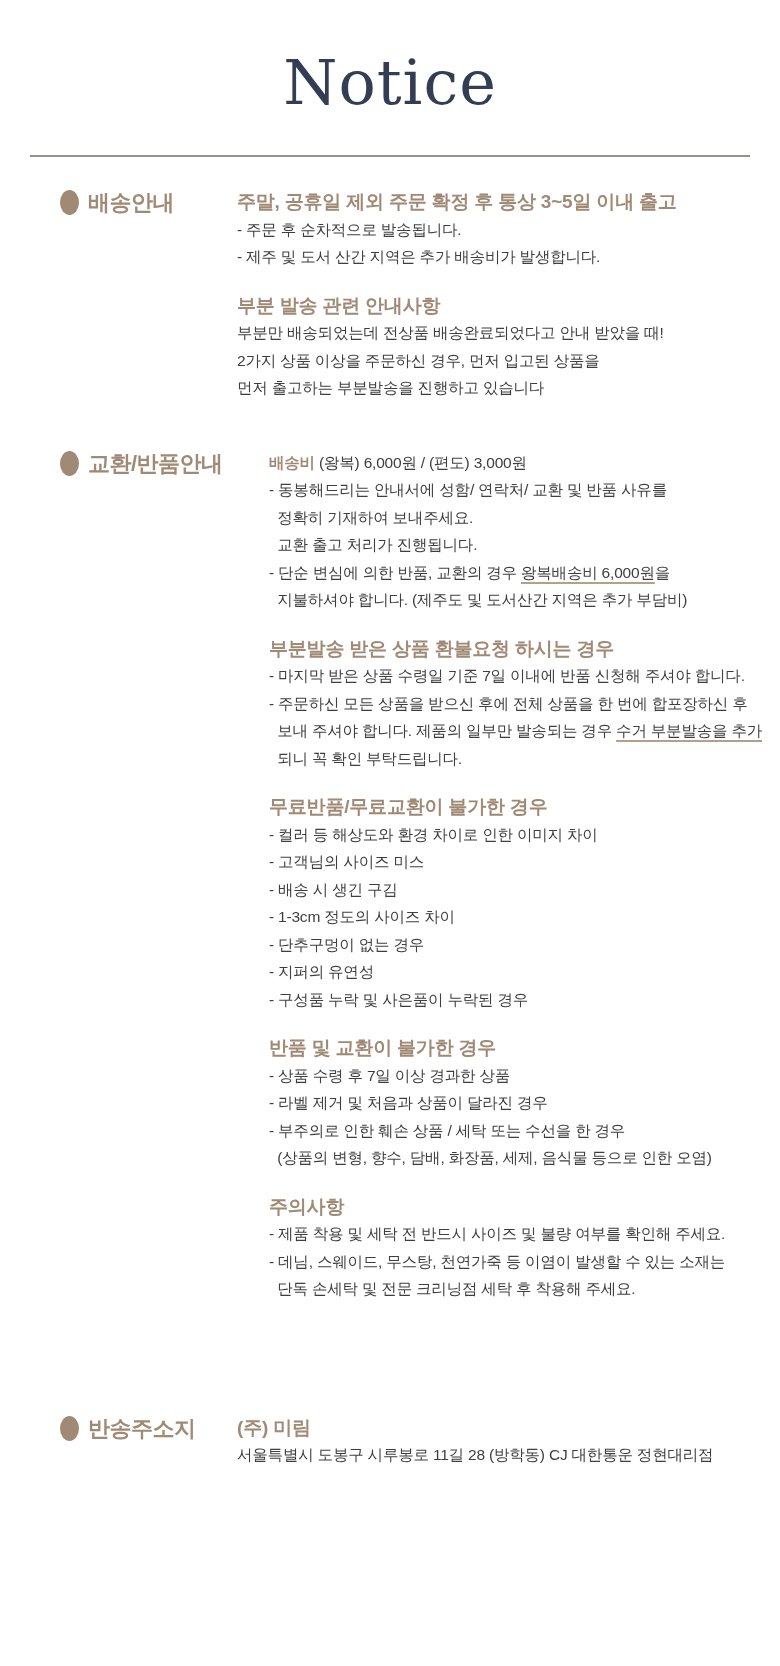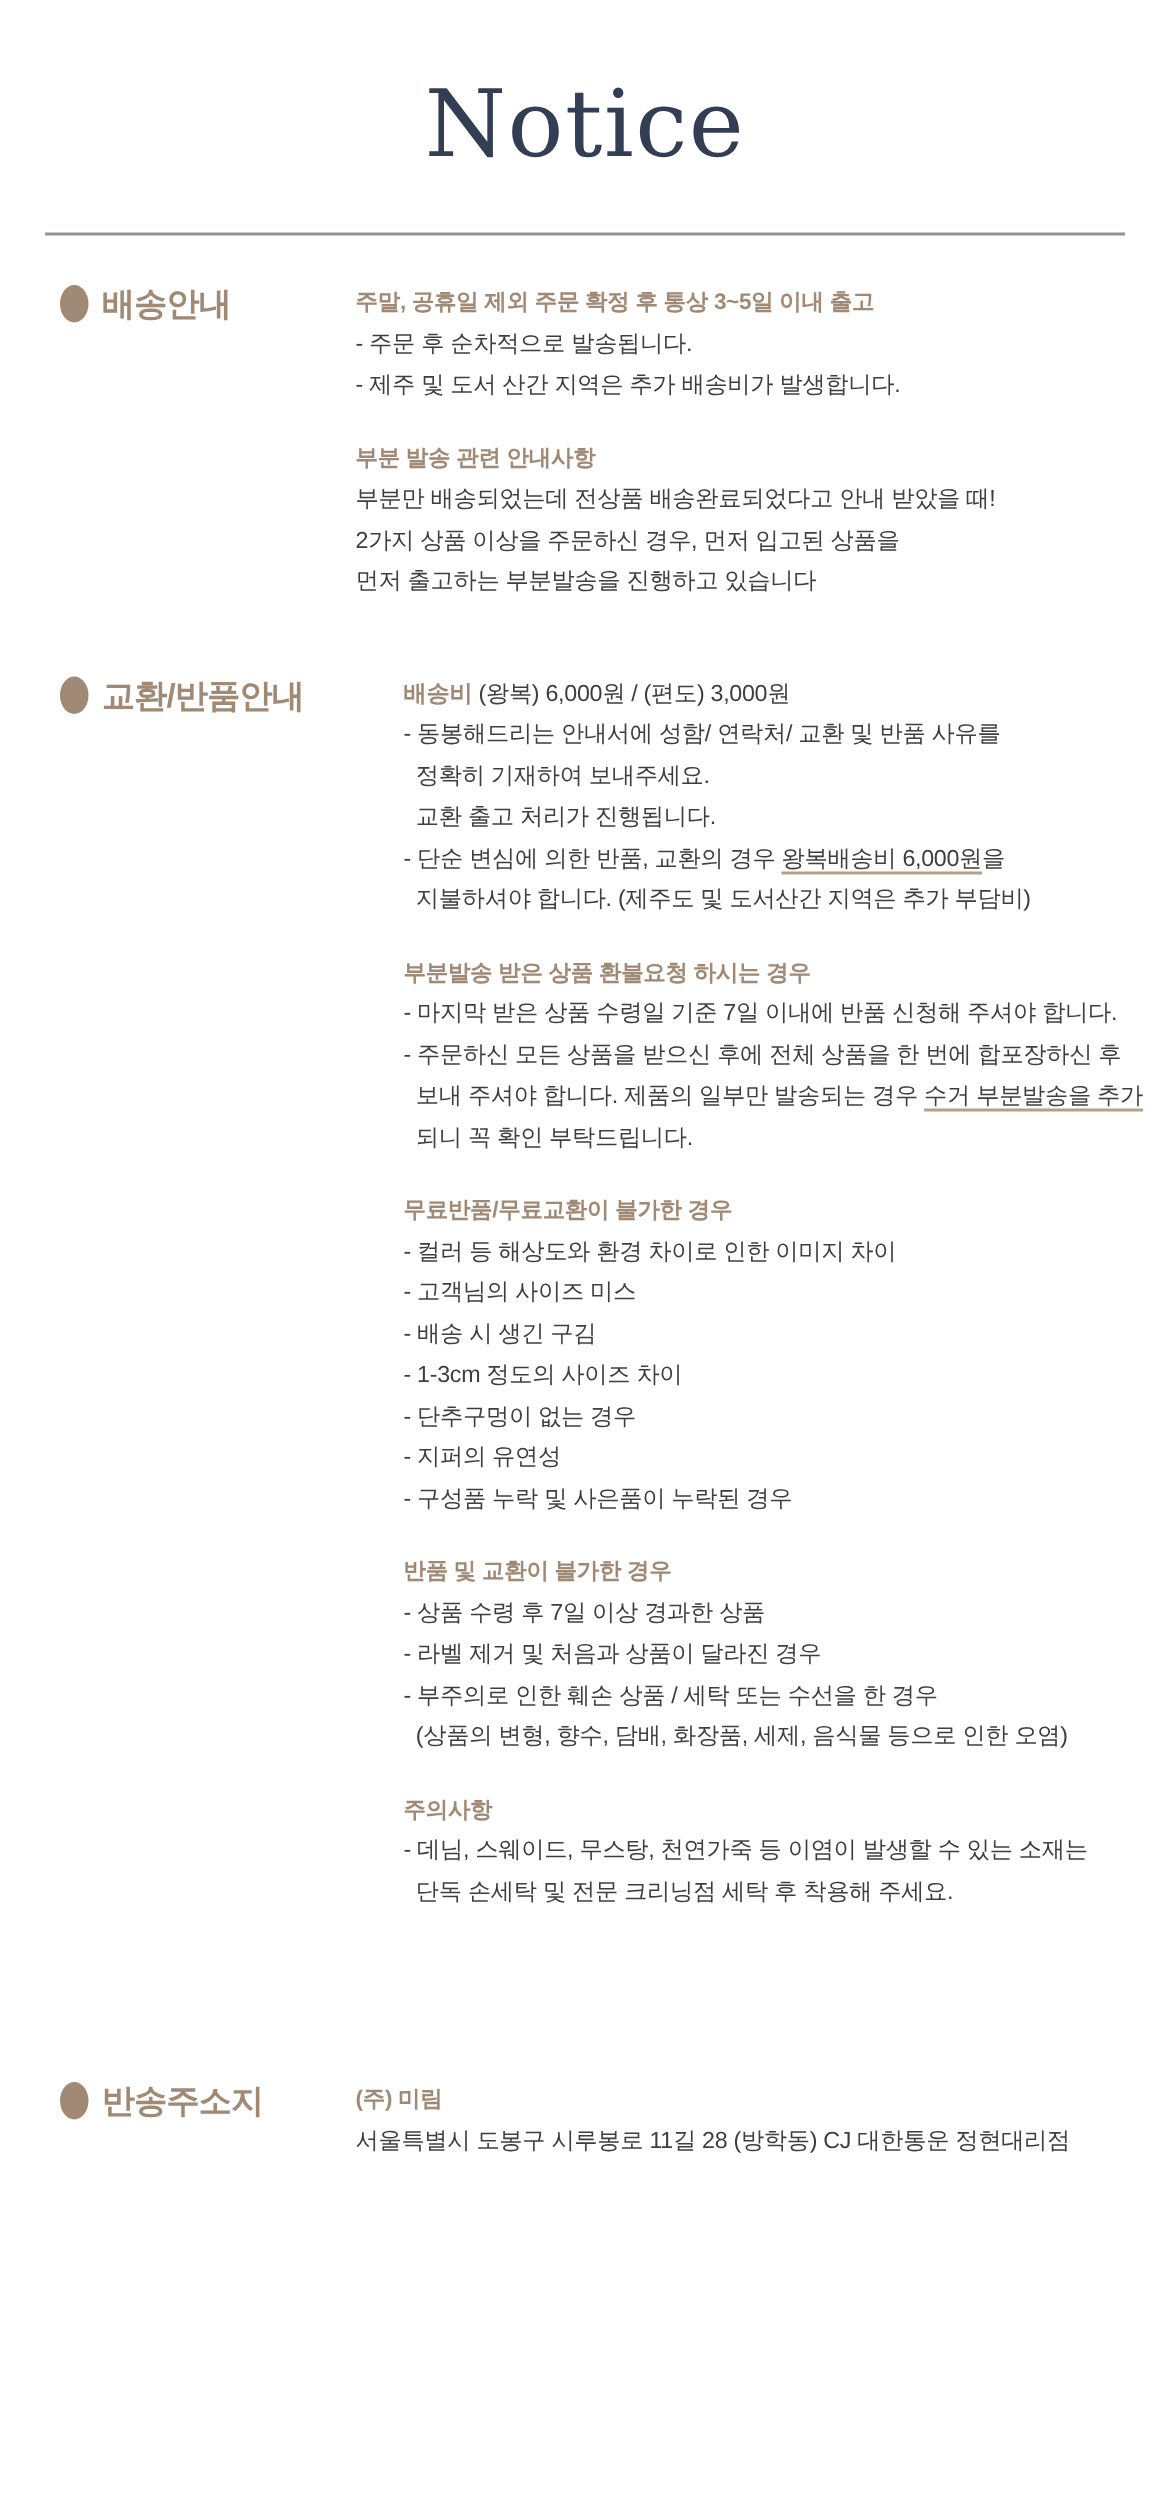--- a/index.html
+++ b/index.html
@@ -31,21 +31,21 @@
 
   .sections { display: block; padding-top: 31px; }
 
   .section { display: flex; align-items: flex-start; }
   .section:nth-of-type(1) { margin-bottom: 47px; }
   .section:nth-of-type(2) { margin-bottom: 111px; gap: 32px; }
 
   .sec-label {
     flex: 0 0 237px;
     box-sizing: border-box;
-    padding-left: 40px;
+    padding-left: 60px;
     display: flex;
     align-items: center;
     gap: 9px;
     margin-top: 1px;
   }
   .bullet {
     flex: none;
     width: 19px;
     height: 25px;
     border-radius: 50%;
@@ -66,21 +66,21 @@
     margin: 0;
     white-space: pre-wrap;
     font-size: 15.5px;
     line-height: 27.5px;
     color: var(--body, #3e3e3e);
     letter-spacing: -0.2px;
   }
   .blk.lead, .blk.sub {
     color: var(--accent, #a08a75);
     font-weight: bold;
-    font-size: 15px;
+    font-size: 19px;
   }
   .gap { height: 21px; }
 
   .run-a { color: var(--accent, #a08a75); font-weight: bold; }
   .run-u {
     text-decoration: underline;
     text-decoration-color: var(--underline, #b49f8b);
     text-decoration-thickness: 1.5px;
     text-underline-offset: 4px;
   }
@@ -136,20 +136,21 @@
           <p class="blk line">- 지퍼의 유연성</p>
           <p class="blk line">- 구성품 누락 및 사은품이 누락된 경우</p>
           <div class="gap"></div>
           <p class="blk sub">반품 및 교환이 불가한 경우</p>
           <p class="blk line">- 상품 수령 후 7일 이상 경과한 상품</p>
           <p class="blk line">- 라벨 제거 및 처음과 상품이 달라진 경우</p>
           <p class="blk line">- 부주의로 인한 훼손 상품 / 세탁 또는 수선을 한 경우</p>
           <p class="blk line">  (상품의 변형, 향수, 담배, 화장품, 세제, 음식물 등으로 인한 오염)</p>
           <div class="gap"></div>
           <p class="blk sub">주의사항</p>
+          <p class="blk line">- 제품 착용 및 세탁 전 반드시 사이즈 및 불량 여부를 확인해 주세요.</p>
           <p class="blk line">- 데님, 스웨이드, 무스탕, 천연가죽 등 이염이 발생할 수 있는 소재는</p>
           <p class="blk line">  단독 손세탁 및 전문 크리닝점 세탁 후 착용해 주세요.</p>
         </div>
       </section>
       <section class="section">
         <div class="sec-label">
           <span class="bullet"></span>
           <span class="sec-label-text">반송주소지</span>
         </div>
         <div class="content">

